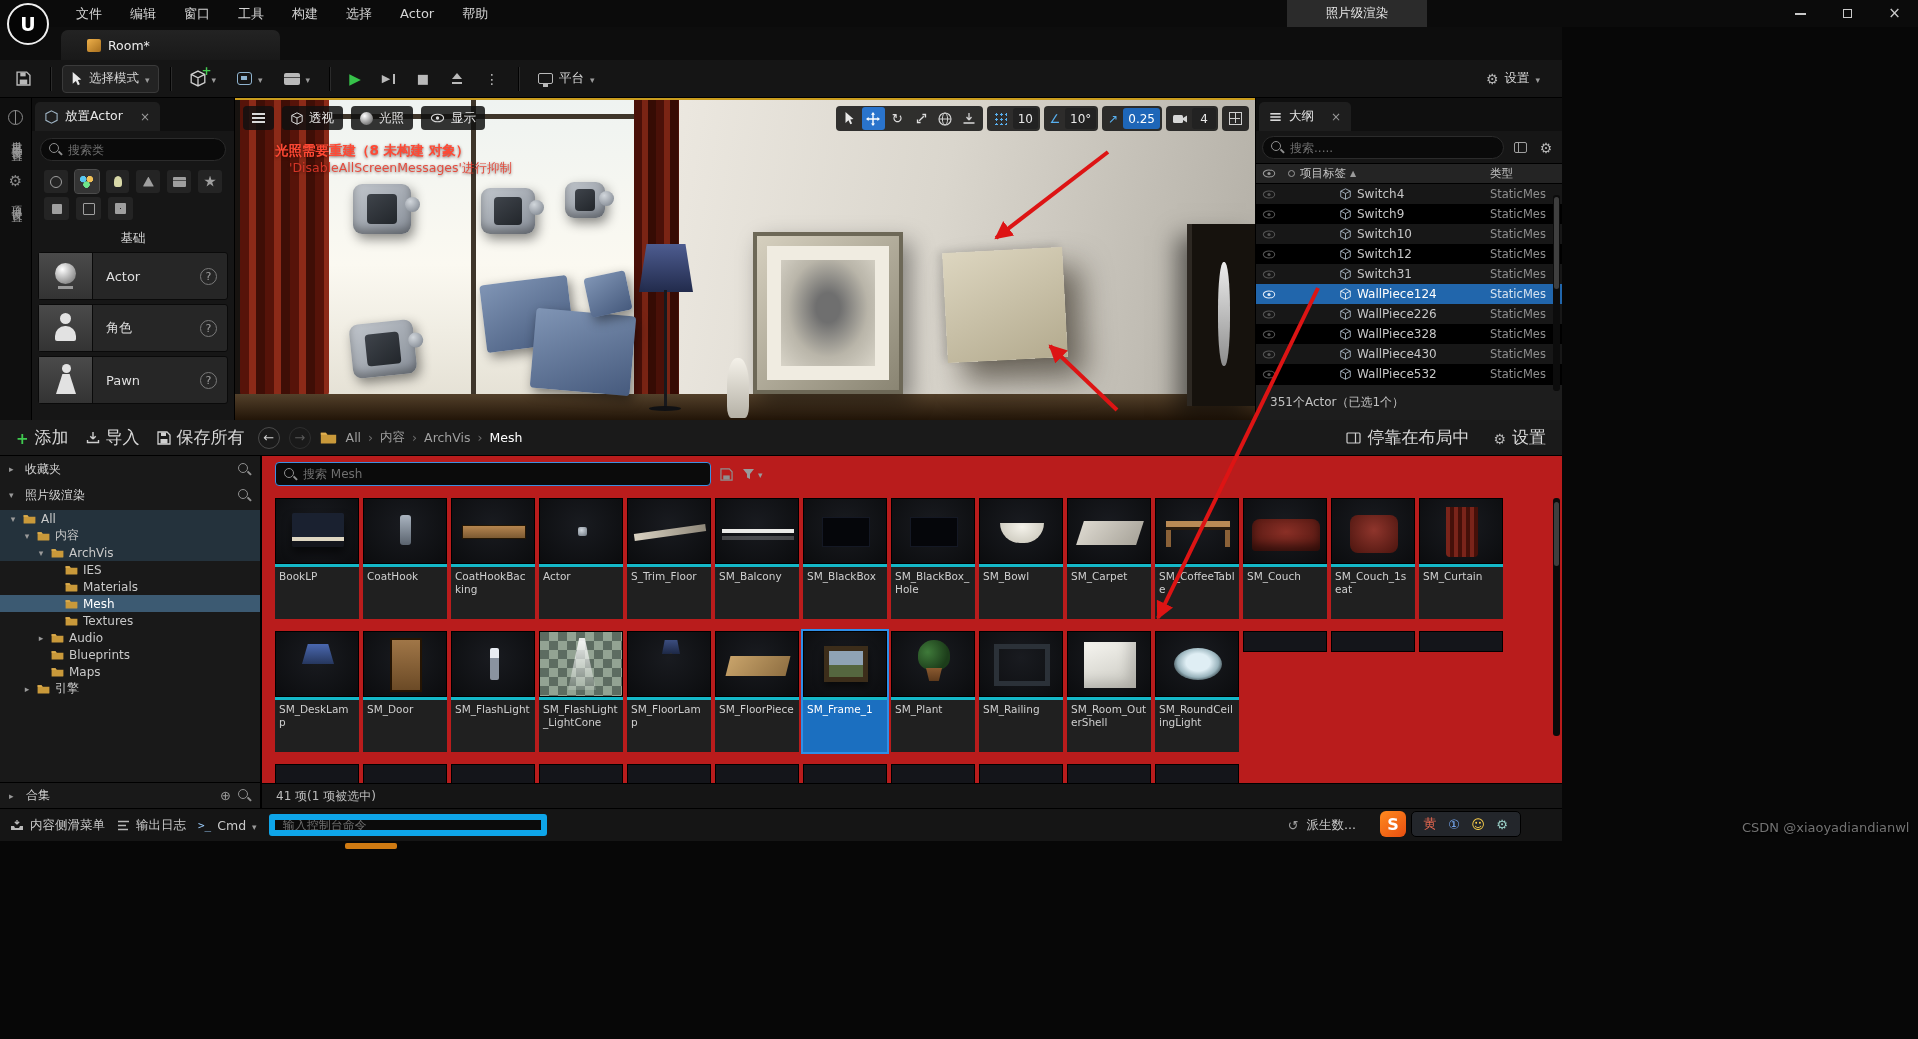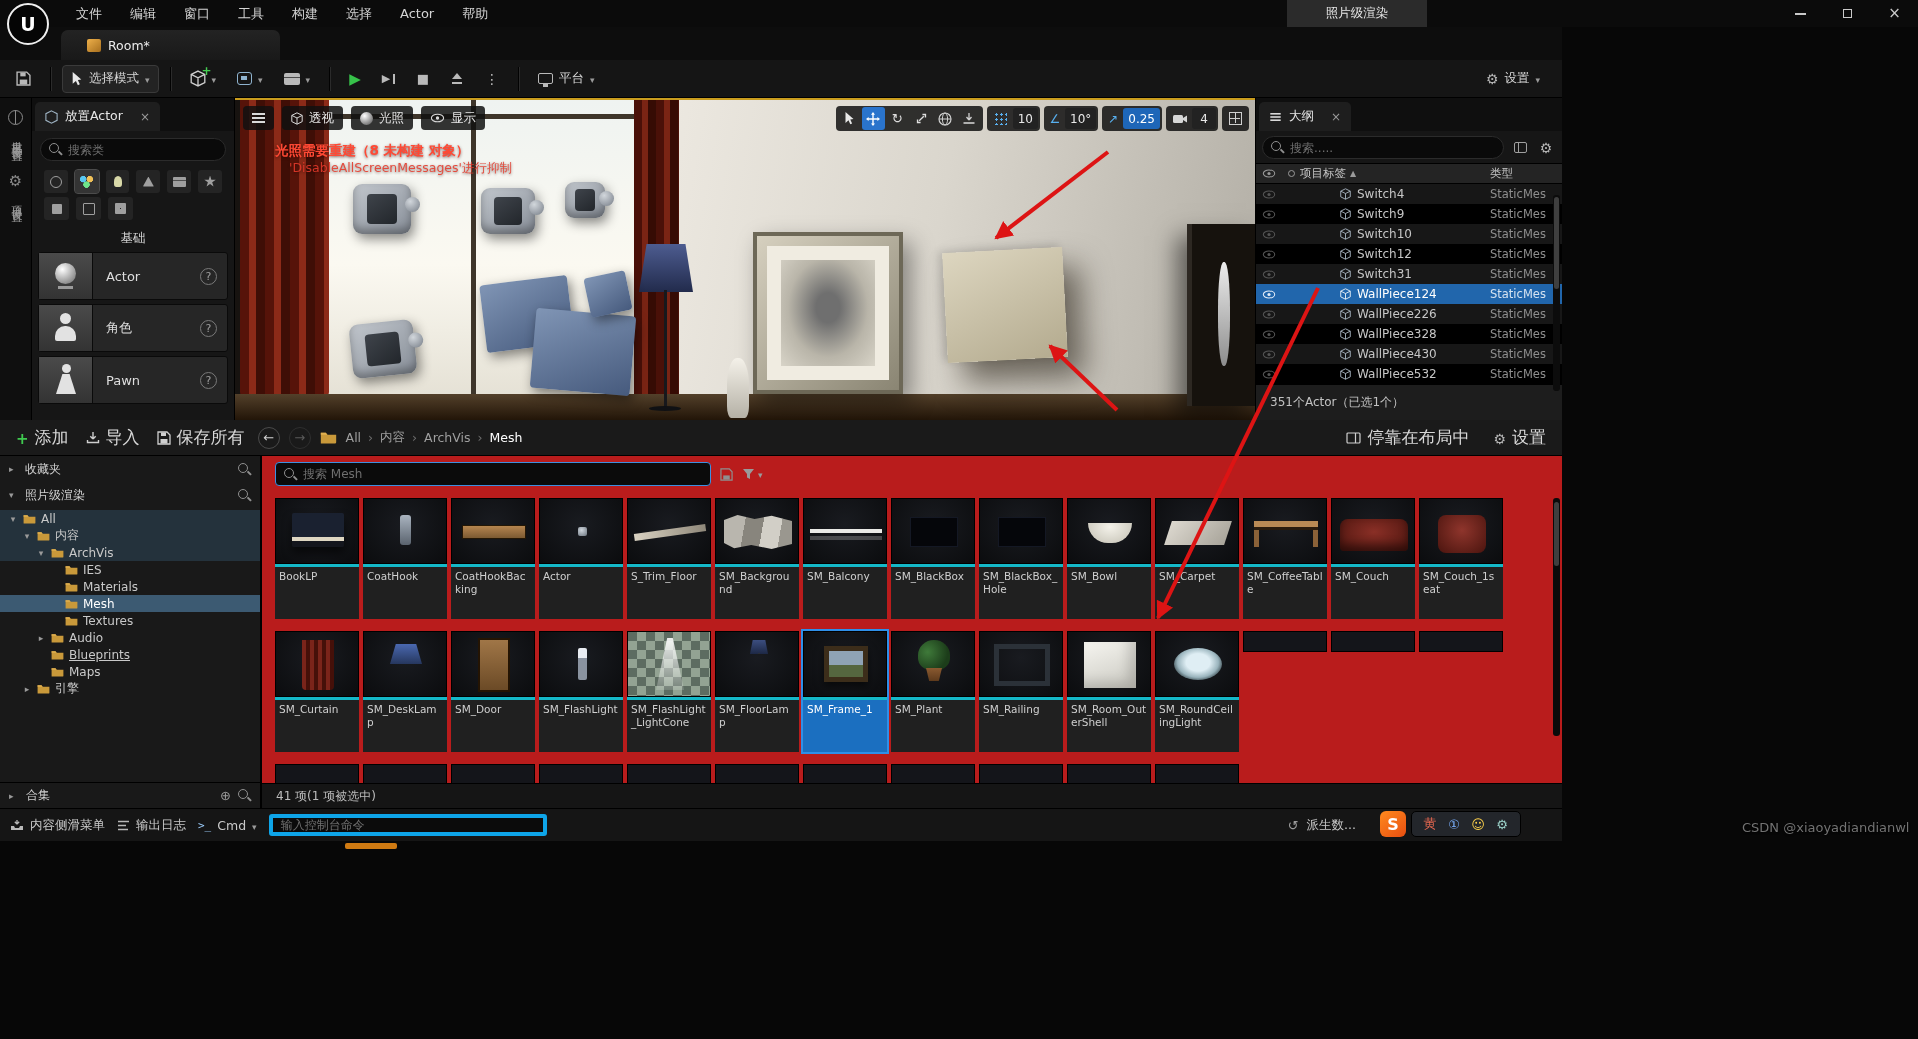--- a/index.html
+++ b/index.html
@@ -256,21 +256,21 @@
 .th-plant i{left:26px;top:8px;width:32px;height:30px;background:radial-gradient(circle at 30% 40%,#3f7a3a,#1c3d1a 70%);border-radius:50% 50% 40% 40%;overflow:visible}
 .th-plant i::before{content:'';position:absolute;left:8px;top:28px;width:16px;height:13px;background:linear-gradient(#8a5a30,#5e3a1c);clip-path:polygon(0 0,100% 0,80% 100%,20% 100%)}
 .th-railing i{left:14px;top:12px;width:56px;height:42px;border:5px solid #2b3138}
 .th-outershell i{left:16px;top:10px;width:52px;height:46px;background:linear-gradient(160deg,#f6f5f0,#c9c8c0);box-shadow:inset -8px -6px 12px rgba(0,0,0,.15)}
 .th-roundlight i{left:18px;top:16px;width:48px;height:32px;background:radial-gradient(ellipse at 50% 45%,#dfeef4 0 35%,#9ab4bd 60%,#45565c 75%);border-radius:50%}
 
 
 .statusbar{position:absolute;left:0;top:781px;width:100%;height:33px;background:#151515;border-top:1px solid #000;display:flex;align-items:center;gap:12px;padding:0 10px;font-size:12.5px;color:#c9c9c9}
 .sb-item{display:flex;align-items:center;gap:6px}
 .console-input{width:278px}
-.console-input input{width:100%;height:22px;background:#0b0b0b;border:4px solid #0ea5e9;border-radius:3px;padding:0 8px;color:#cfcfcf;font-size:12px}
+.console-input input{width:100%;height:22px;background:#0b0b0b;border:6px solid #0ea5e9;border-radius:3px;padding:0 8px;color:#cfcfcf;font-size:12px}
 .sb-right{margin-left:auto;display:flex;align-items:center;gap:8px;padding-right:196px}
 .cmdic{font-family:"DejaVu Sans Mono","Liberation Mono",monospace;font-size:11px;color:#9fd0ff}
 .cmdic::before{content:'>_'}
 .derivic::before{content:'↺';color:#9a9a9a;font-size:13px}
 
 
 .ime{position:absolute;left:1380px;top:810px;height:28px;display:flex;align-items:center;gap:5px;z-index:40}
 .ime-logo{width:26px;height:26px;border-radius:6px;background:linear-gradient(140deg,#ff8a1e,#e84e10);color:#fff;font-weight:bold;font-size:16px;display:flex;align-items:center;justify-content:center}
 .ime-bar{height:26px;background:#23262b;border-radius:5px;display:flex;align-items:center;gap:2px;padding:0 7px;border:1px solid #000}
 .ime-ic{width:22px;text-align:center;font-size:13px;color:#b9b9b9}
@@ -896,21 +896,21 @@
               <div class="t-row" style="padding-left: 36px;">
                 <span class="t-arrow">▸</span>
                 <span class="t-folder">
                   <svg width="13" height="10" viewBox="0 0 14 11">
                     <path d="M.5 1.5h4.2l1.4 1.6h7.4v6.4a1 1 0 0 1-1 1H.5z" fill="#c9993a"></path>
                     <path d="M.5 1.5h4.2l1.4 1.6H.5z" fill="#e0b050"></path>
                   </svg>
                 </span>
                 <span class="t-label">Audio</span>
               </div>
-              <div class="t-row" style="padding-left: 36px; text-decoration: underline;">
+              <div class="t-row" style="padding-left: 36px;">
                 <span class="t-arrow"></span>
                 <span class="t-folder">
                   <svg width="13" height="10" viewBox="0 0 14 11">
                     <path d="M.5 1.5h4.2l1.4 1.6h7.4v6.4a1 1 0 0 1-1 1H.5z" fill="#c9993a"></path>
                     <path d="M.5 1.5h4.2l1.4 1.6H.5z" fill="#e0b050"></path>
                   </svg>
                 </span>
                 <span class="t-label">Blueprints</span>
               </div>
               <div class="t-row" style="padding-left: 36px;">
@@ -988,27 +988,20 @@
                 <div class="tlabel">Actor</div>
               </div>
               <div class="tile">
                 <div class="thumb th-trim">
                   <i></i>
                 </div>
                 <div class="stripe"></div>
                 <div class="tlabel">S_Trim_Floor</div>
               </div>
               <div class="tile">
-                <div class="thumb th-pano">
-                  <i></i>
-                </div>
-                <div class="stripe"></div>
-                <div class="tlabel">SM_Background</div>
-              </div>
-              <div class="tile">
                 <div class="thumb th-balcony">
                   <i></i>
                 </div>
                 <div class="stripe"></div>
                 <div class="tlabel">SM_Balcony</div>
               </div>
               <div class="tile">
                 <div class="thumb th-blackbox">
                   <i></i>
                 </div>
@@ -1091,20 +1084,27 @@
                 </div>
                 <div class="stripe"></div>
                 <div class="tlabel">SM_FlashLight_LightCone</div>
               </div>
               <div class="tile">
                 <div class="thumb th-floorlamp">
                   <i></i>
                 </div>
                 <div class="stripe"></div>
                 <div class="tlabel">SM_FloorLamp</div>
+              </div>
+              <div class="tile">
+                <div class="thumb th-floorpiece">
+                  <i></i>
+                </div>
+                <div class="stripe"></div>
+                <div class="tlabel">SM_FloorPiece</div>
               </div>
               <div class="tile sel">
                 <div class="thumb th-frame">
                   <i></i>
                 </div>
                 <div class="stripe"></div>
                 <div class="tlabel">SM_Frame_1</div>
               </div>
               <div class="tile">
                 <div class="thumb th-plant">

